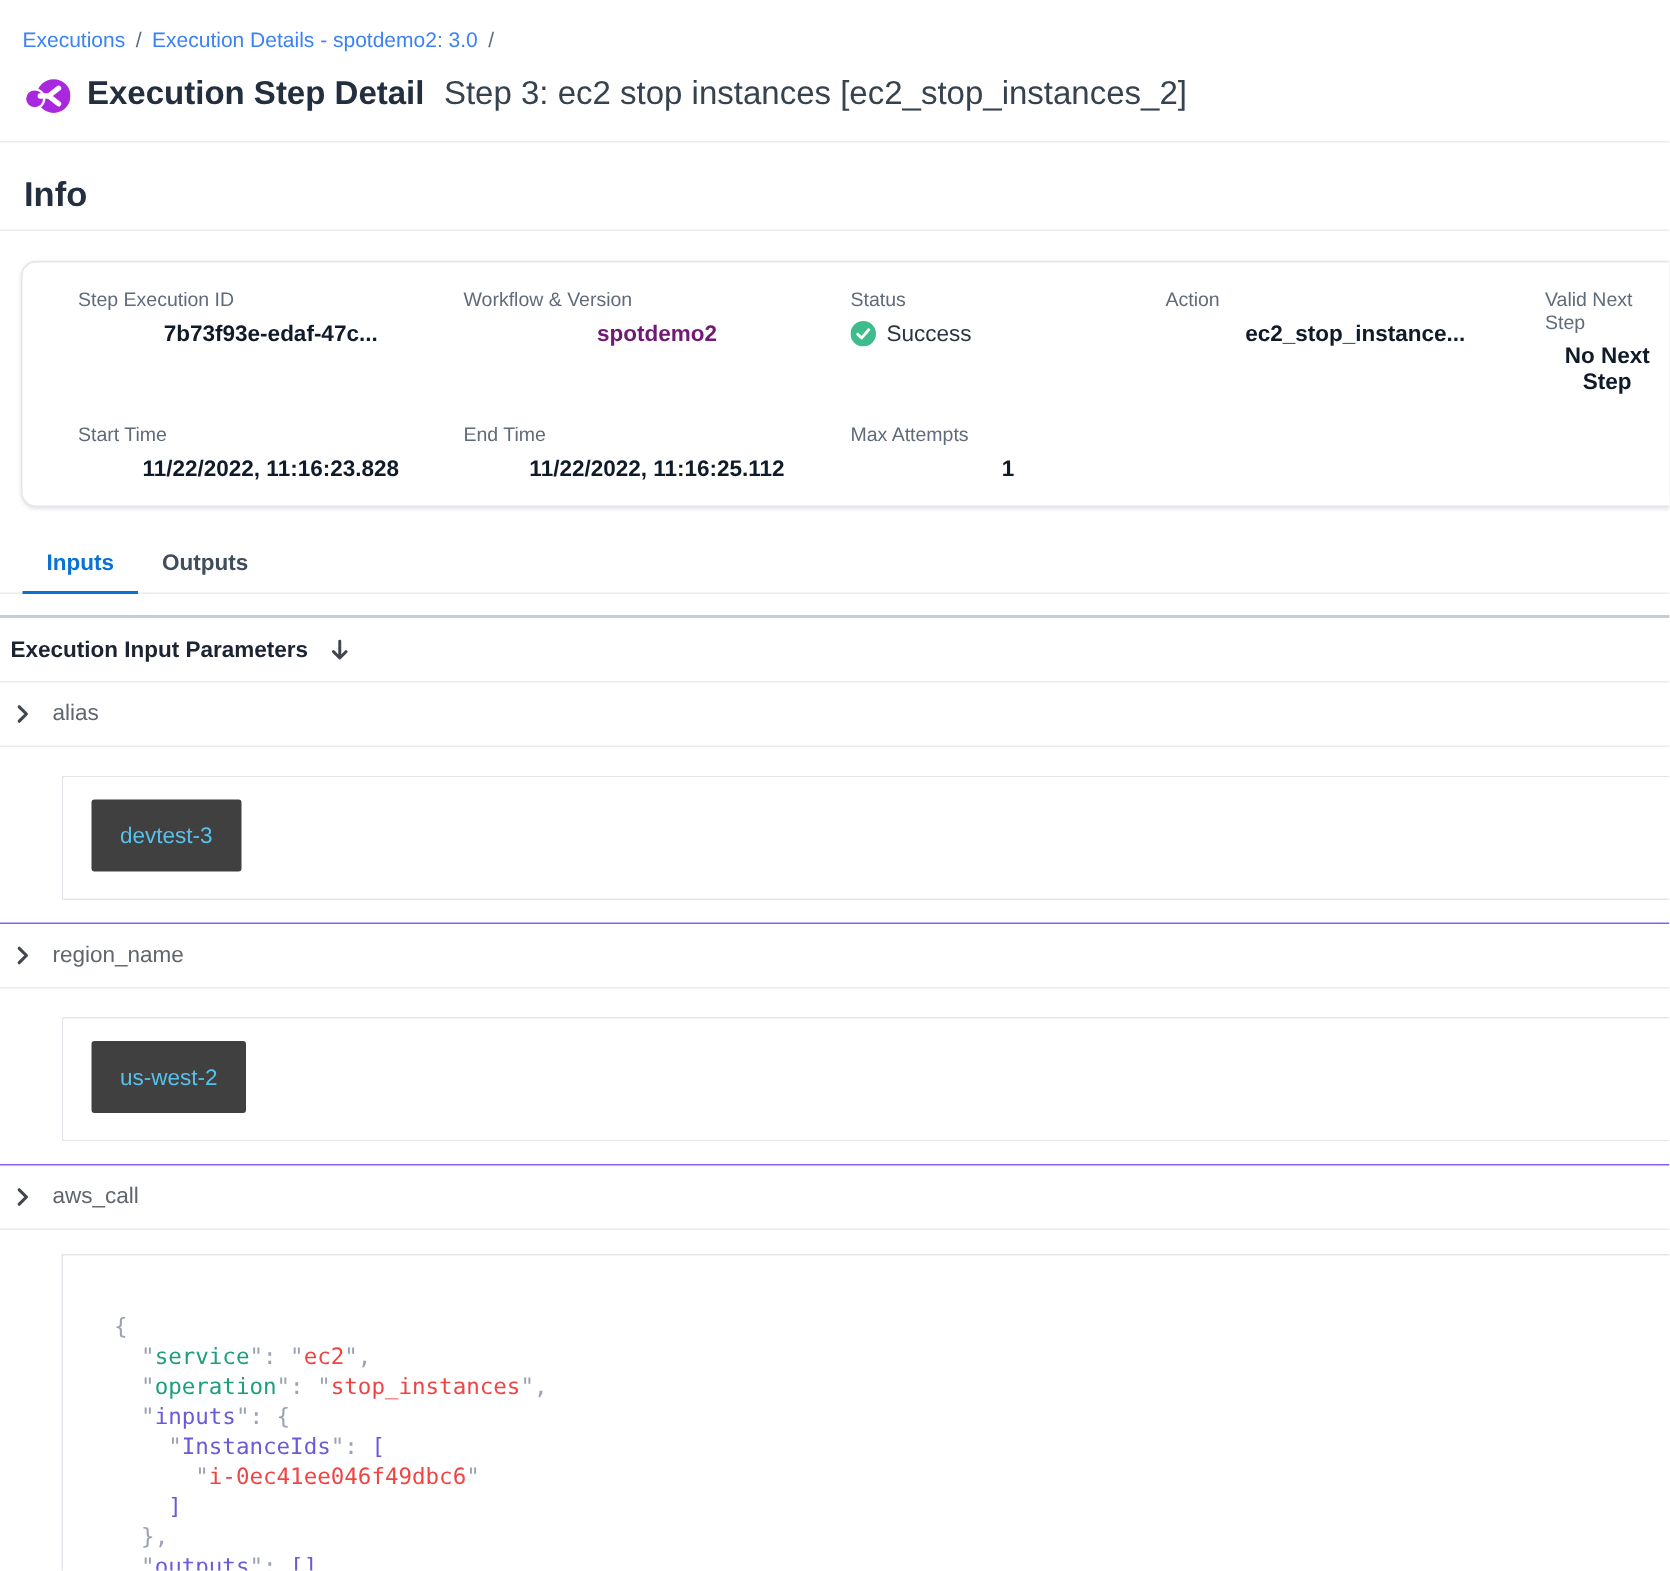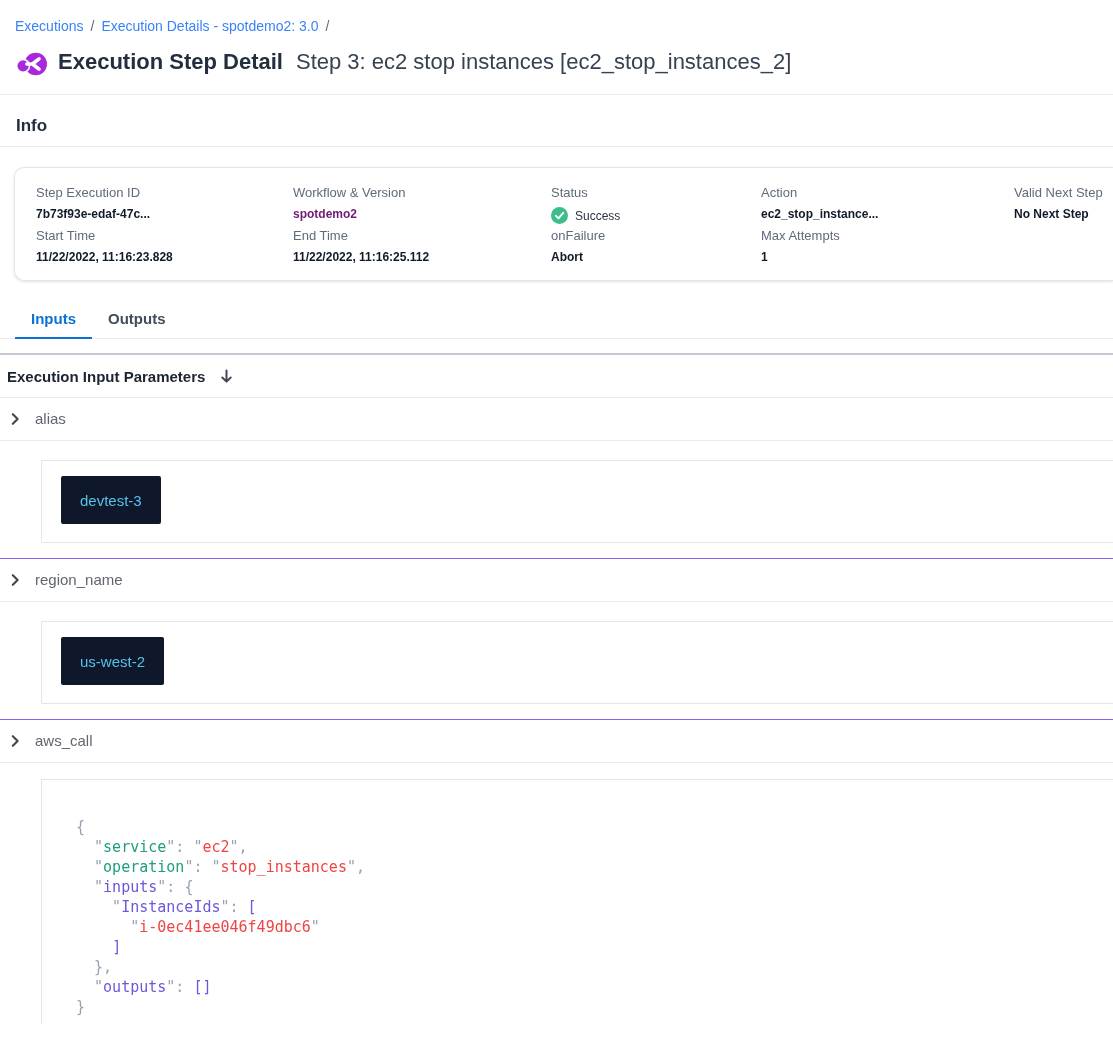--- a/index.html
+++ b/index.html
@@ -12,48 +12,48 @@
   }
   
   .breadcrumb { padding:17px 0 0 15px; font-size:14px; line-height:19px; }
   .bc-link { color:#3b82f6; cursor:pointer; }
   .bc-sep { color:#5f6b7a; margin:0 7px; }
   
   .header-row { display:flex; align-items:flex-start; gap:11px; padding:13px 0 15px 17px; border-bottom:1px solid #e9ebed; }
   .page-title { font-size:22px; font-weight:700; color:#232f3e; margin:0; }
   .page-subtitle { font-size:22px; font-weight:400; color:#37424f; margin-left:2px; }
   
-  .info-heading { font-size:17px; font-weight:700; color:#232f3e; padding:21px 0 10px 16px; border-bottom:1px solid #e9ebed; }
+  .info-heading { font-size:23px; font-weight:700; color:#232f3e; padding:21px 0 10px 16px; border-bottom:1px solid #e9ebed; }
   
   .card { margin:20px 0 0 14px; border:1px solid #e2e6ea; border-right:none; border-radius:10px 0 0 10px;
           box-shadow:0 1px 3px rgba(0,28,36,.12); padding:17px 0 16px 21px; background:#fff; }
-  .card-grid { display:grid; grid-template-columns:257px 258px 210px 253px auto; row-gap:4px; }
+  .card-grid { display:grid; grid-template-columns:257px 258px 210px 253px auto; row-gap:19px;margin-left:16px; }
   .field-label { font-size:13px; color:#5f6b7a; margin-bottom:7px; }
-  .field-value { font-size:12px; font-weight:700; color:#101b2a; }
+  .field-value { font-size:15px; font-weight:700; color:#101b2a;text-align:center; }
   .field-value.link { color:#701a75; cursor:pointer; }
   .field-value.status { font-weight:400; color:#2a3442; display:flex; align-items:center; gap:7px; }
   
   .tabs { margin-top:20px; padding-left:15px; display:flex; border-bottom:1px solid #e9ebed; }
   .tab { padding:9px 16px 11px; font-size:15px; font-weight:700; color:#414d5c; position:relative; cursor:pointer; }
   .tab.active { color:#0972d3; }
   .tab.active::after { content:""; position:absolute; left:0; right:0; bottom:-1px; height:2px; background:#0972d3; }
   
   .section-divider { margin-top:14px; border-top:2px solid #c5cbd3; }
   
   .params-header { display:flex; align-items:center; padding:13px 0 12px 7px; border-bottom:1px solid #e9ebed; }
   .params-title { font-size:15px; font-weight:700; color:#1b2430; }
   .sort-icon { margin-left:14px; display:inline-flex; cursor:pointer; }
   
   .exp-section + .exp-section .exp-row { border-top:1px solid #8b5cf6;text-align:center; }
   .exp-row { display:flex; align-items:center; gap:13px; padding:12px 0 13px 8px; border-bottom:1px solid #e9ebed; cursor:pointer; }
   .exp-label { font-size:15px; color:#60656e; }
   .chev { flex:0 0 auto; margin-top:1px; }
   .chip-panel { margin:19px 0 15px 41px; border:1px solid #e2e6ea; border-right:none; border-radius:2px 0 0 2px;
                 padding:15px 0 18px 19px; background:#fff; }
-  .chip { display:inline-block; background:#0f172a; color:#58c1e9; font-size:15px; padding:16px 19px 15px; border-radius:2px; }
+  .chip { display:inline-block; background:#404040; color:#58c1e9; font-size:15px; padding:16px 19px 15px; border-radius:2px; }
   .code-panel { margin:16px 0 0 41px; border:1px solid #e2e6ea; border-right:none; border-bottom:none;
                 padding:37px 0 0 34px; height:245px; background:#fff; }
   .code-line { font-family:"DejaVu Sans Mono", monospace; font-size:15px; line-height:20px; white-space:pre; }
   .tk-p { color:#9aa2b1; }
   .tk-k { color:#1d9e7f; }
   .tk-v { color:#ef4444; }
   .tk-o { color:#695ad7; }
 </style>
 </head>
 <body>
@@ -100,24 +100,20 @@
         <div class="field-label">Valid Next Step</div>
         <div class="field-value text">No Next Step</div>
       </div>
       <div>
         <div class="field-label">Start Time</div>
         <div class="field-value text">11/22/2022, 11:16:23.828</div>
       </div>
       <div>
         <div class="field-label">End Time</div>
         <div class="field-value text">11/22/2022, 11:16:25.112</div>
-      </div>
-      <div>
-        <div class="field-label">onFailure</div>
-        <div class="field-value text">Abort</div>
       </div>
       <div>
         <div class="field-label">Max Attempts</div>
         <div class="field-value text">1</div>
       </div>
     </div>
 </div>
 
 <div class="tabs">
     <div class="tab active">Inputs</div>

